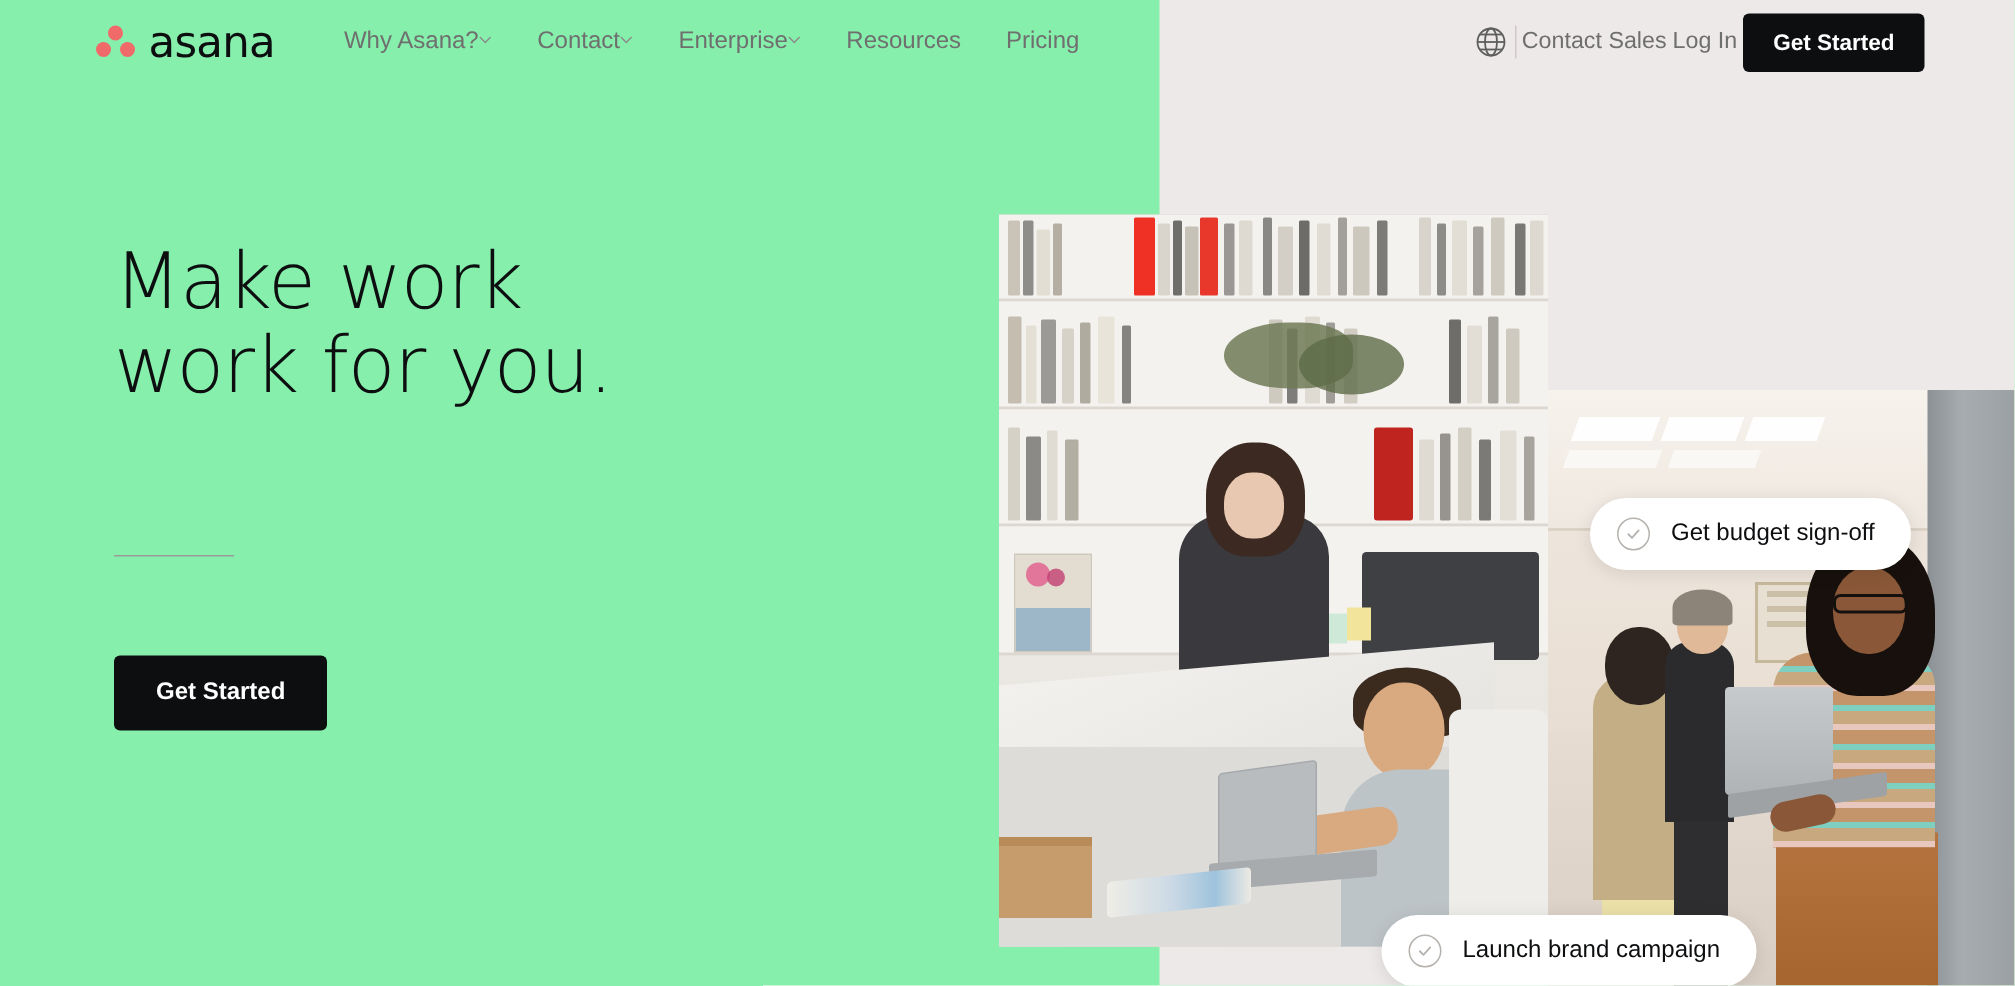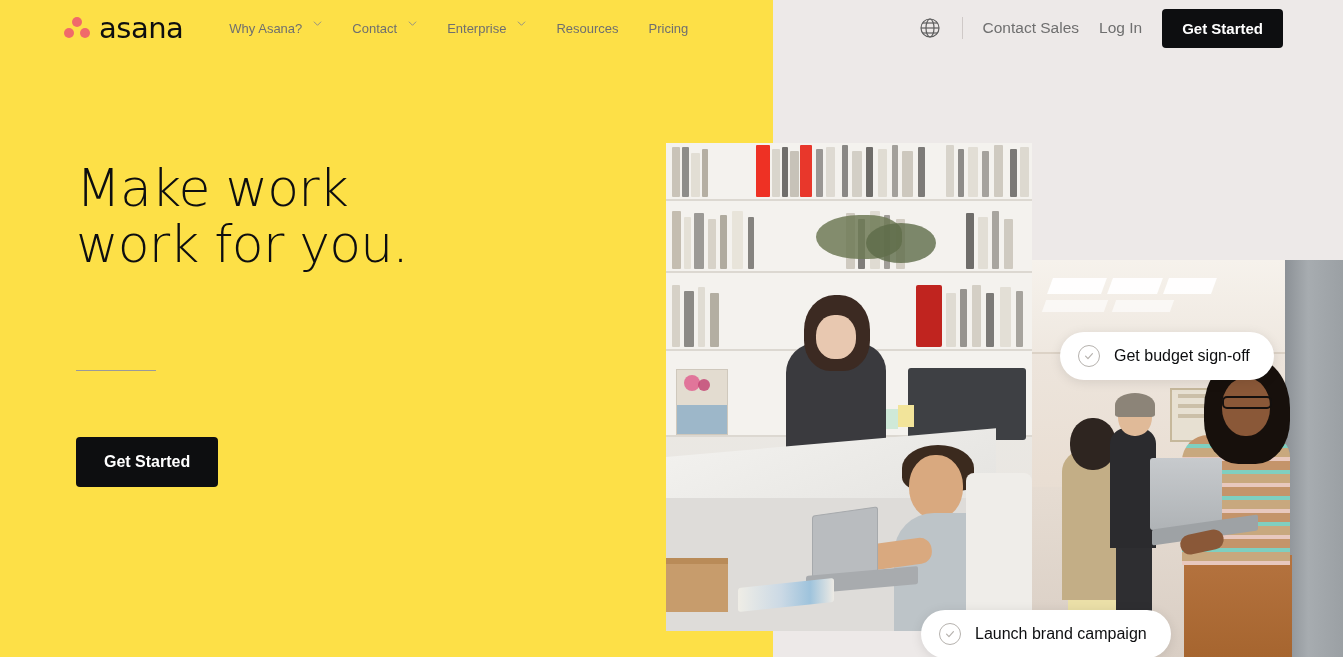--- a/index.html
+++ b/index.html
@@ -2,21 +2,21 @@
 <html><head>
 <meta charset="utf-8">
 <style>
   * { box-sizing: border-box; margin: 0; padding: 0; }
   html, body {
     width: 1343px; height: 657px;
     overflow: hidden;
     background: #ffffff;
     font-family: "Liberation Sans", sans-serif;
   }
-  .page { position: relative; width: 1343px; height: 657px; background: #fde047; }
+  .page { position: relative; width: 1343px; height: 657px; background: #86efac; }
 
   
   .panel-beige {
     position: absolute; left: 773px; top: 0; width: 570px; height: 657px;
     background: #EDE9E8;
   }
 
   
   .header {
     position: absolute; left: 0; top: 0; width: 1343px; height: 56px;
@@ -35,29 +35,29 @@
   .logo-dots i.d2 { left: 0px; top: 11px; }
   .logo-dots i.d3 { left: 16px; top: 11px; }
   .logo-text {
     font-size: 29px; font-weight: 400; color: #0D0E10;
     letter-spacing: -0.5px; line-height: 1;
     font-family: "DejaVu Sans", sans-serif;
   }
 
   .nav { display: flex; align-items: center; gap: 30px; margin-left: 46px; }
   .nav-item {
-    display: flex; align-items: flex-start; gap: 11px;
-    font-size: 13px; color: #6F6F6F; cursor: pointer; white-space: nowrap;
+    display: flex; align-items: center; gap: 0;
+    font-size: 16px; color: #6F6F6F; cursor: pointer; white-space: nowrap;
   }
   .chev { display: inline-block; width: 9px; height: 9px; position: relative; top: -2px; }
   .chev svg { display: block; }
 
   .header-right {
     margin-left: auto; margin-right: 60px;
-    display: flex; align-items: center; gap: 20px;
+    display: flex; align-items: center; gap: 4px;
   }
   .globe-btn { cursor: pointer; display: flex; align-items: center; }
   .divider-v { width: 1px; height: 22px; background: #CFC9C7; }
   .hdr-link { font-size: 15.5px; color: #6F6F6F; cursor: pointer; white-space: nowrap; }
   .btn-dark {
     background: #0D0E10; color: #ffffff; border: none; cursor: pointer;
     font-family: "Liberation Sans", sans-serif;
     font-size: 15px; font-weight: bold; border-radius: 4px;
     padding: 11px 20px; white-space: nowrap;
   }

